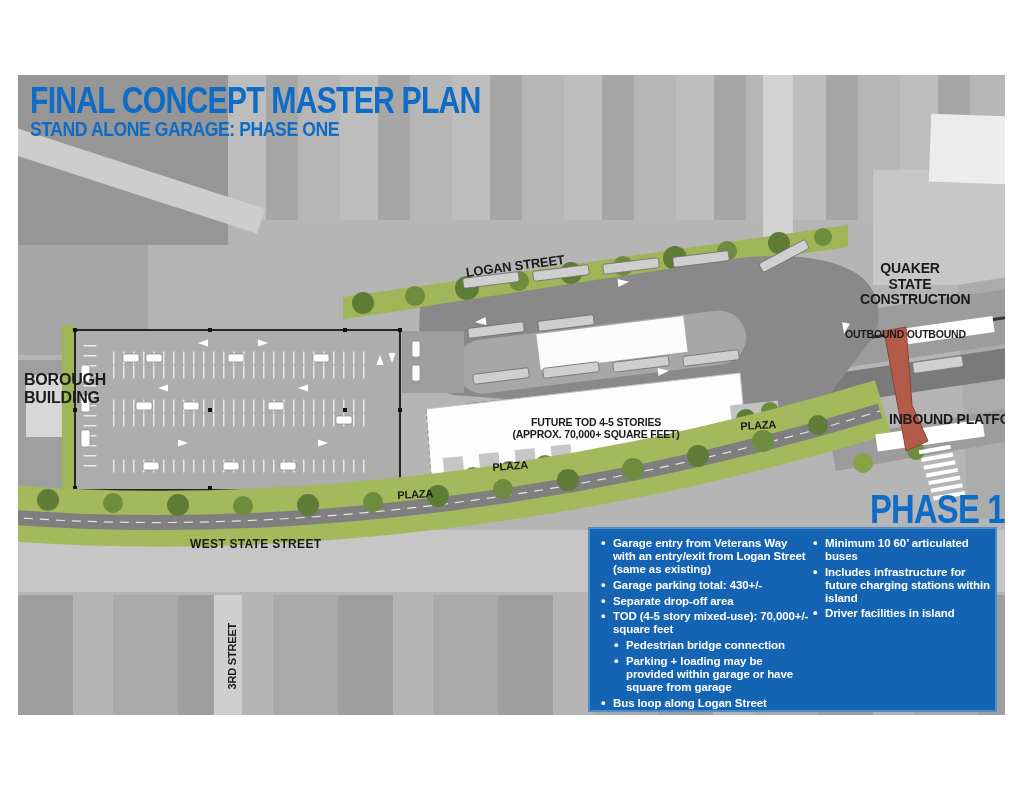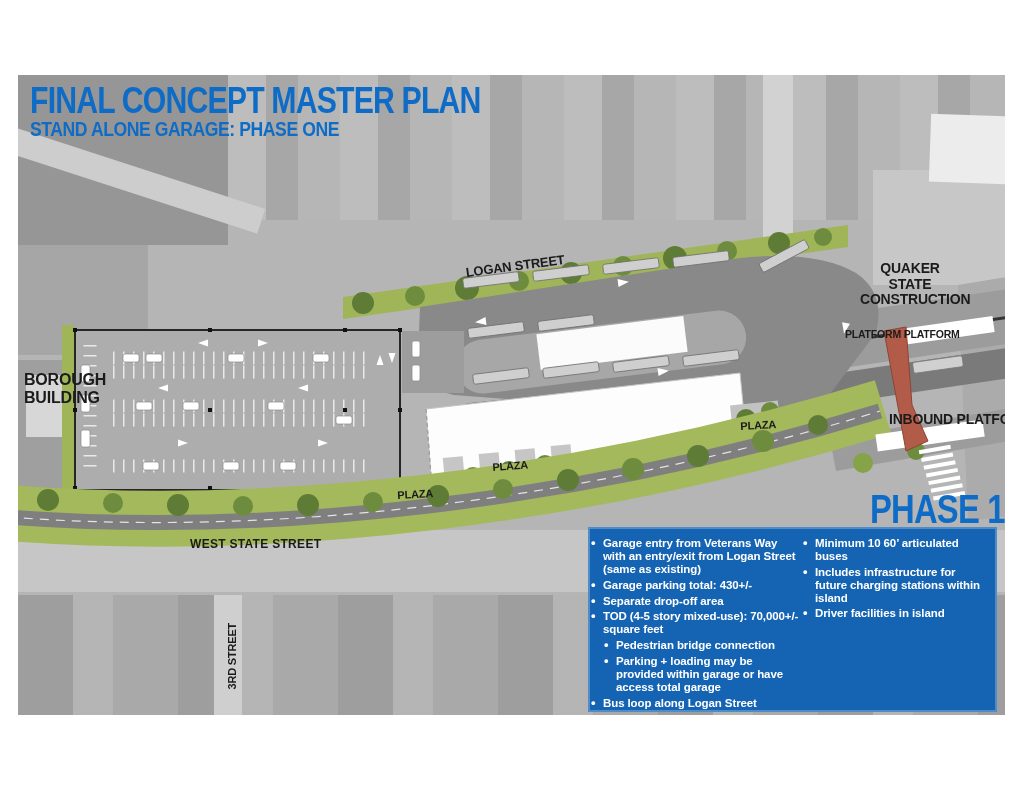--- a/index.html
+++ b/index.html
@@ -21,21 +21,21 @@
   
   .title{position:absolute;left:30px;top:80px;font-size:36px;font-weight:bold;color:#0f6cc6;
          transform:scaleX(.84);transform-origin:left top;letter-spacing:-1px;white-space:nowrap;}
   .subtitle{position:absolute;left:30px;top:118px;font-size:20px;font-weight:bold;color:#0f6cc6;
          transform:scaleX(.88);transform-origin:left top;letter-spacing:-0.5px;white-space:nowrap;}
   .phase{position:absolute;left:870px;top:486px;font-size:41px;font-weight:bold;color:#0f6cc6;
          transform:scaleX(.8);transform-origin:left top;letter-spacing:-1px;white-space:nowrap;}
 
   
   .infobox{position:absolute;left:588px;top:527px;width:409px;height:185px;background:#1564b4;
-           border:2px solid #4f8cc8;box-sizing:border-box;display:flex;padding:8px 4px 4px 0;}
+           border:2px solid #4f8cc8;box-sizing:border-box;display:flex;padding:8px 4px 4px 10px;}
   .infobox ul{list-style:none;margin:0;padding:0;}
   .infobox li{position:relative;padding-left:13px;font-size:11.5px;font-weight:bold;color:#ffffff;
               line-height:1.12;margin-bottom:3px;letter-spacing:-0.1px;}
   .infobox li::before{content:"\2022";position:absolute;left:1px;top:-1px;font-size:13px;}
   .infobox li.sub{margin-left:13px;}
   .col1{width:212px;flex:none;}
   .col2{width:178px;flex:none;margin-left:6px;}
 </style>
 </head>
 <body>
@@ -232,53 +232,57 @@
     </g>
   </svg>
 
   <div class="lbl" style="left:447px;top:191px;font-size:13px;transform:rotate(-7.5deg);">LOGAN STREET</div>
 
   <div class="lbl" style="left:842px;top:186px;width:100px;text-align:center;font-size:14px;white-space:normal;">
     <div>QUAKER STATE</div>
     <div>CONSTRUCTION</div>
   </div>
 
-  <div class="lbl" style="left:827px;top:254px;font-size:10.5px;">PLATFORM PLATFORM</div>
+  <div class="lbl" style="left:827px;top:254px;font-size:10.5px;">OUTBOUND OUTBOUND</div>
 
   <div class="lbl" style="left:871px;top:337px;font-size:14px;">INBOUND PLATFORM</div>
 
   <div class="lbl" style="left:6px;top:296px;font-size:16px;white-space:normal;width:60px;">
     <div>BOROUGH</div>
     <div>BUILDING</div>
   </div>
 
   <div class="lbl" style="left:172px;top:463px;font-size:12px;letter-spacing:0.3px;">WEST STATE STREET</div>
 
   <div class="lbl" style="left:172px;top:575px;width:84px;text-align:center;font-size:11px;transform:rotate(-90deg);transform-origin:center;">3RD STREET</div>
 
   <div class="lbl" style="left:722px;top:345px;font-size:11px;transform:rotate(-3deg);">PLAZA</div>
 
   <div class="lbl" style="left:474px;top:386px;font-size:11px;transform:rotate(-4deg);">PLAZA</div>
 
   <div class="lbl" style="left:379px;top:414px;font-size:11px;transform:rotate(-3deg);">PLAZA</div>
 
+  <div class="lbl" style="left:493px;top:342px;width:170px;text-align:center;font-size:10.5px;white-space:normal;">
+    <div>FUTURE TOD 4-5 STORIES</div>
+    <div>(APPROX. 70,000+ SQUARE FEET)</div>
+  </div>
 </div>
 
 <div class="title">FINAL CONCEPT MASTER PLAN</div>
 <div class="subtitle">STAND ALONE GARAGE: PHASE ONE</div>
 <div class="phase">PHASE 1</div>
 
 <div class="infobox">
   <ul class="col1">
     <li>Garage entry from Veterans Way with an entry/exit from Logan Street (same as existing)</li>
     <li>Garage parking total: 430+/-</li>
     <li>Separate drop-off area</li>
     <li>TOD (4-5 story mixed-use): 70,000+/- square feet</li>
     <li class="sub">Pedestrian bridge connection</li>
-    <li class="sub">Parking + loading may be provided within garage or have access total garage</li>
+    <li class="sub">Parking + loading may be provided within garage or have square from garage</li>
     <li>Bus loop along Logan Street</li>
   </ul>
   <ul class="col2">
     <li>Minimum 10 60’ articulated buses</li>
     <li>Includes infrastructure for future charging stations within island</li>
     <li>Driver facilities in island</li>
   </ul>
 </div>
 
 </body></html>

